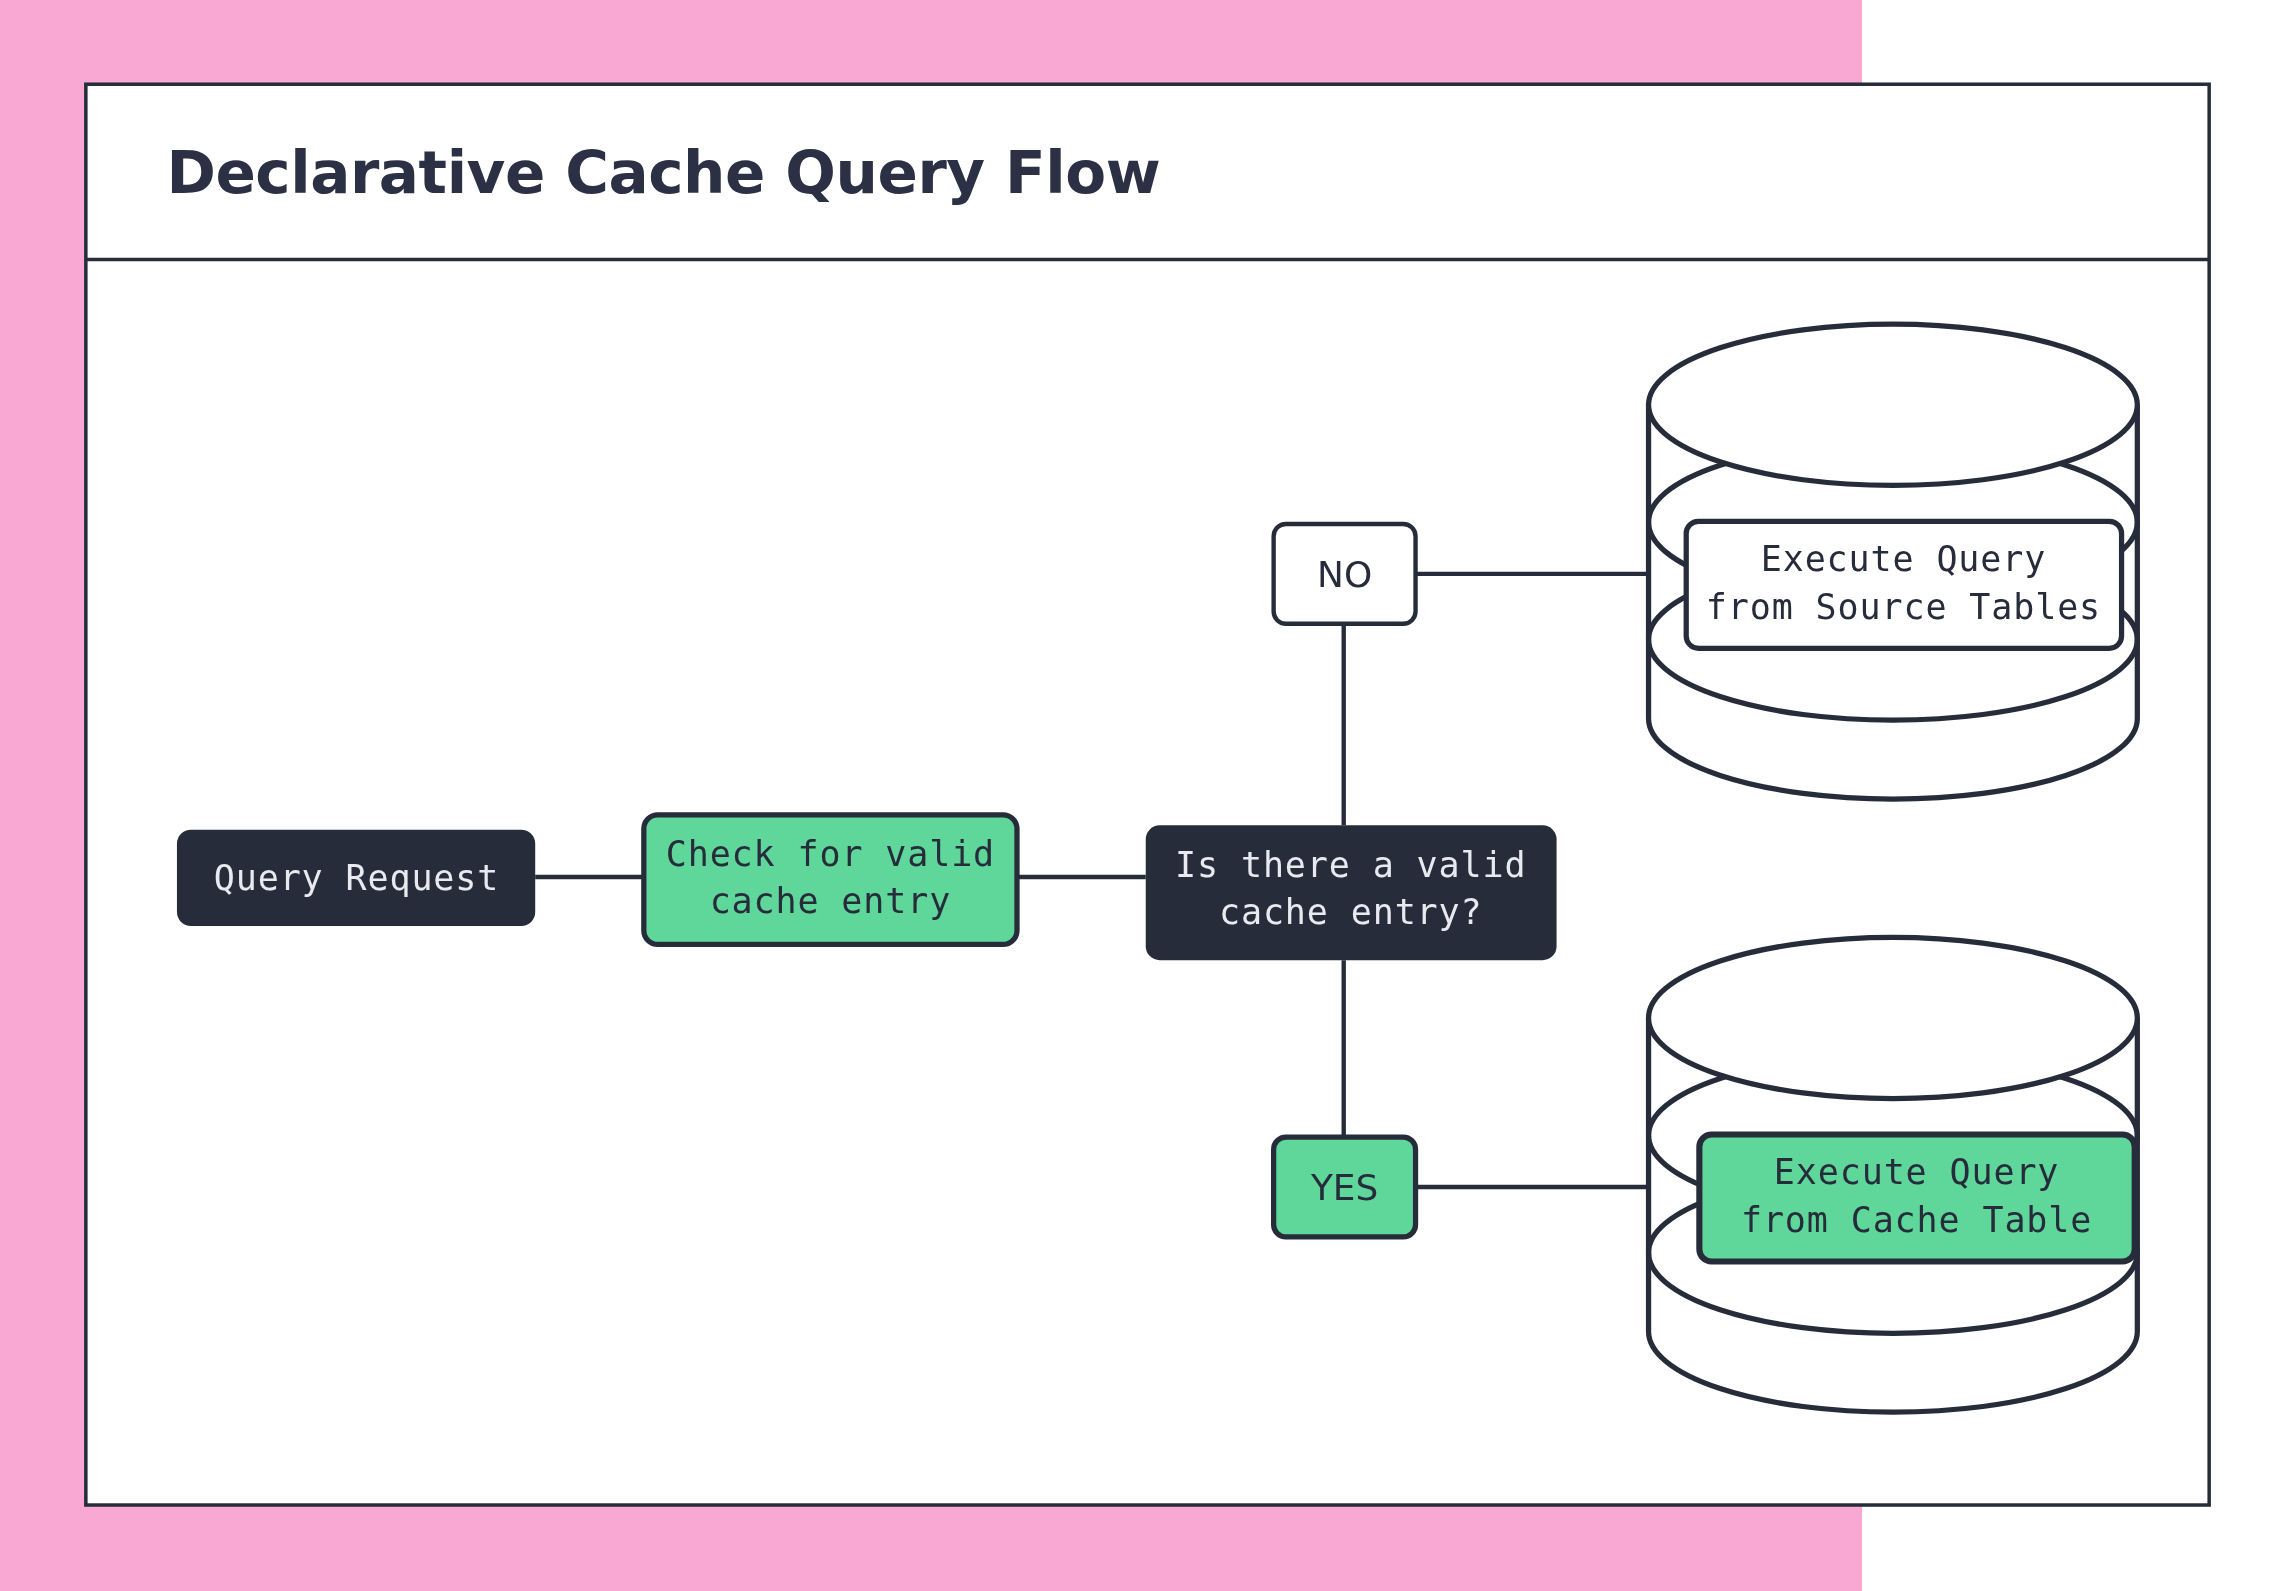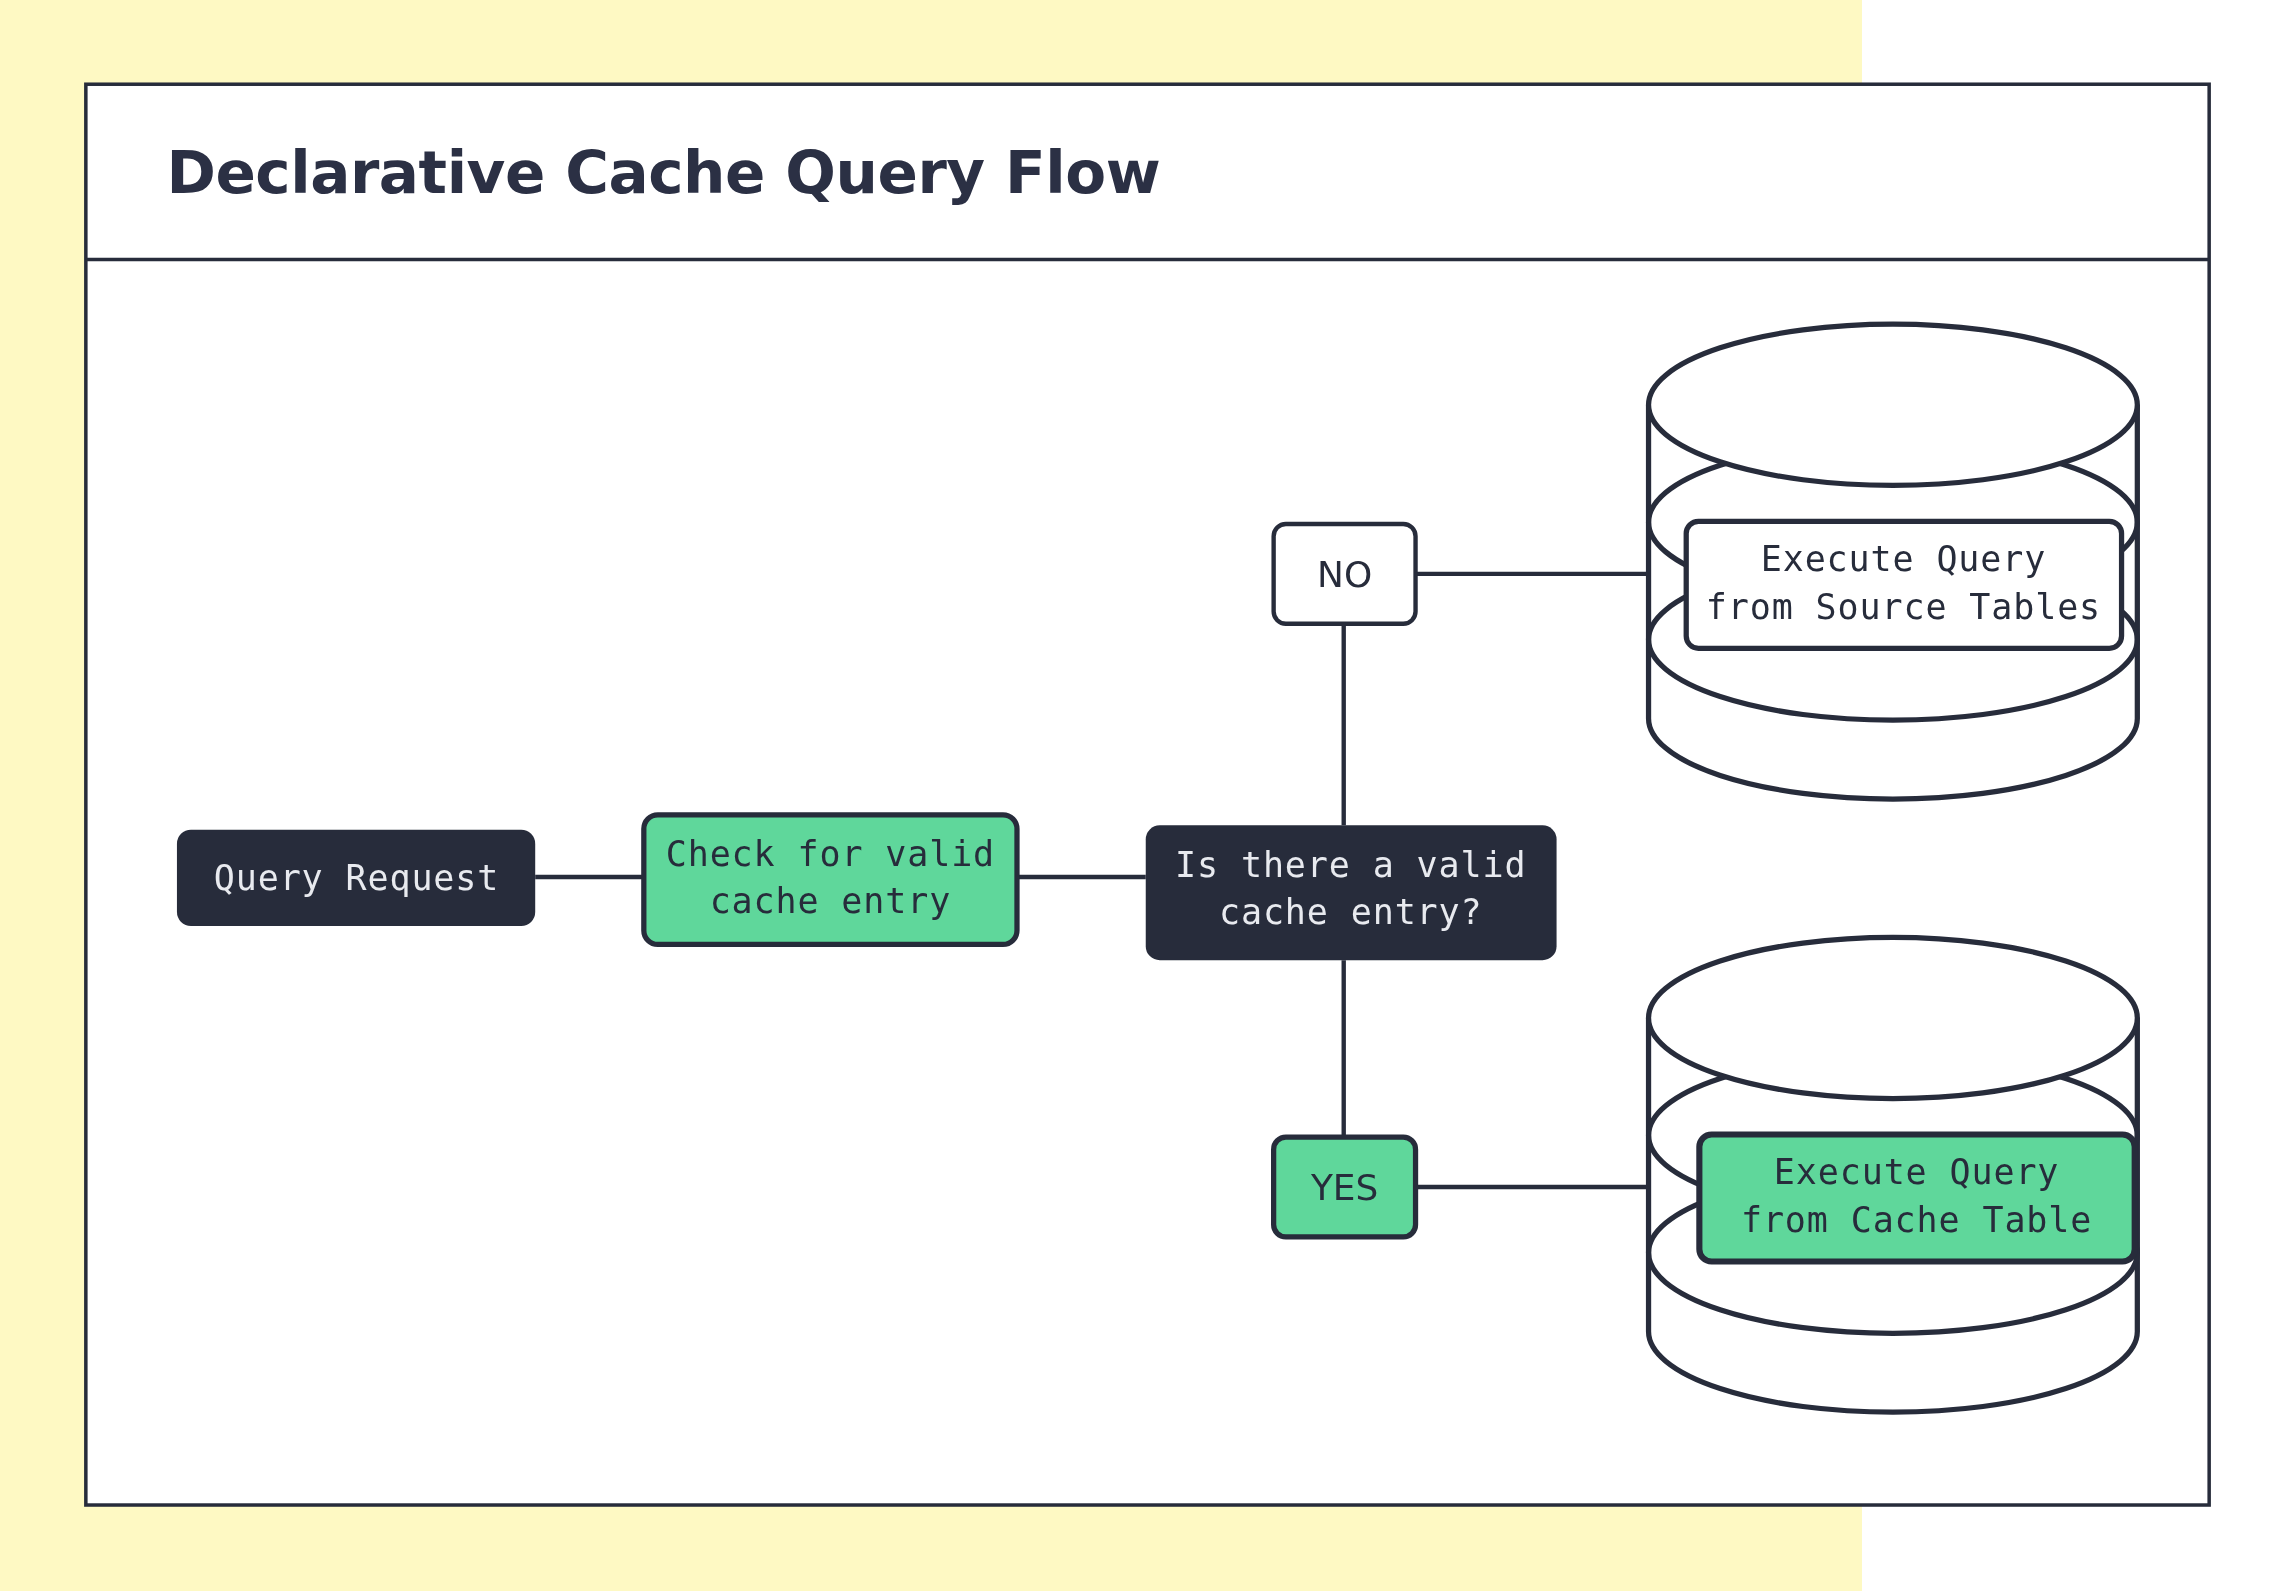--- a/index.html
+++ b/index.html
@@ -10,21 +10,21 @@
   body {
     width: 2295px;
     height: 1591px;
     font-family: "DejaVu Sans", sans-serif;
     overflow: hidden;
   }
   #stage {
     position: relative;
     width: 1862px;
     height: 1591px;
-    background: #fef9c3;
+    background: #f9a8d4;
   }
   #diagram-svg {
     position: absolute;
     left: 0;
     top: 0;
     width: 2295px;
     height: 1591px;
     display: block;
   }
   .frame-rect {

